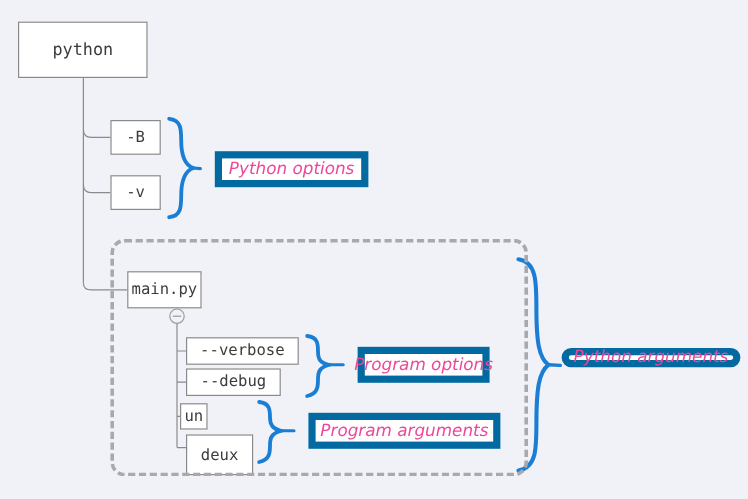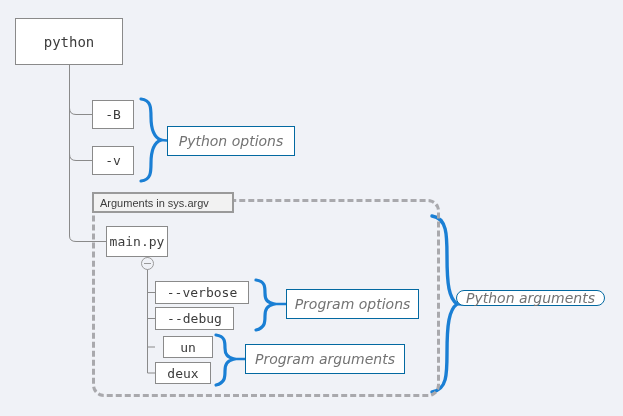--- a/index.html
+++ b/index.html
@@ -44,22 +44,22 @@
   }
   .node-python {
     left: 15px; top: 18px; width: 108px; height: 47px;
     font-size: 14px;
   }
   .node-b     { left: 92px;  top: 100px; width: 42px;  height: 29px; }
   .node-v     { left: 92px;  top: 146px; width: 42px;  height: 29px; }
   .node-main  { left: 106px; top: 226px; width: 62px;  height: 31px; }
   .node-verbose { left: 155px; top: 281px; width: 94px; height: 23px; }
   .node-debug   { left: 155px; top: 307px; width: 79px; height: 23px; }
-  .node-un      { left: 163px; top: 336px; width: 50px; height: 22px; }
-  .node-deux    { left: 155px; top: 362px; width: 56px; height: 22px; }
+  .node-un      { left: 150px; top: 336px; width: 23px; height: 22px; }
+  .node-deux    { left: 155px; top: 362px; width: 56px; height: 34px; }
 
   
   .group-label {
     position: absolute;
     left: 92px; top: 192px;
     width: 142px; height: 21px;
     box-sizing: border-box;
     background: #f2f2f2;
     border: 2px solid #9a9a9a;
     font-family: "Liberation Sans", sans-serif;
@@ -82,33 +82,34 @@
     border-radius: 12px;
     background: transparent;
     z-index: 1;
   }
 
   
   .annot {
     position: absolute;
     box-sizing: border-box;
     background: #ffffff;
-    border: 1px solid #0369a1;
-    color: #737373;
+    border: 6px solid #0369a1;
+    color: #ec4899;
     font-family: "DejaVu Sans", sans-serif;
     font-style: italic;
     font-size: 14px;
     display: flex;
     align-items: center;
     justify-content: center;
     white-space: nowrap;
     z-index: 5;
+    margin-left: 12px;
   }
   .annot-python-options   { left: 167px; top: 126px; width: 128px; height: 30px; }
-  .annot-program-options  { left: 286px; top: 289px; width: 133px; height: 30px; }
+  .annot-program-options  { left: 286px; top: 289px; width: 110px; height: 30px; }
   .annot-program-args     { left: 245px; top: 344px; width: 160px; height: 30px; font-style: italic; }
   .annot-python-args      { left: 456px; top: 290px; width: 149px; height: 16px; border-radius: 12px; }
 
   
   .collapse-toggle {
     position: absolute;
     left: 141px; top: 257px;
     width: 13px; height: 13px;
     box-sizing: border-box;
     border: 1px solid #9a9a9a;
@@ -200,21 +201,20 @@
   <div class="node node-verbose">--verbose</div>
 
   <div class="node node-debug">--debug</div>
 
   <div class="node node-un">un</div>
 
   <div class="node node-deux">deux</div>
 
   <div class="collapse-toggle"></div>
 
-  <div class="group-label">Arguments in sys.argv</div>
 
   <div class="annot annot-python-options">Python options</div>
 
   <div class="annot annot-program-options">Program options</div>
 
   <div class="annot annot-program-args">Program arguments</div>
 
   <div class="annot annot-python-args">Python arguments</div>
 
 </div>

